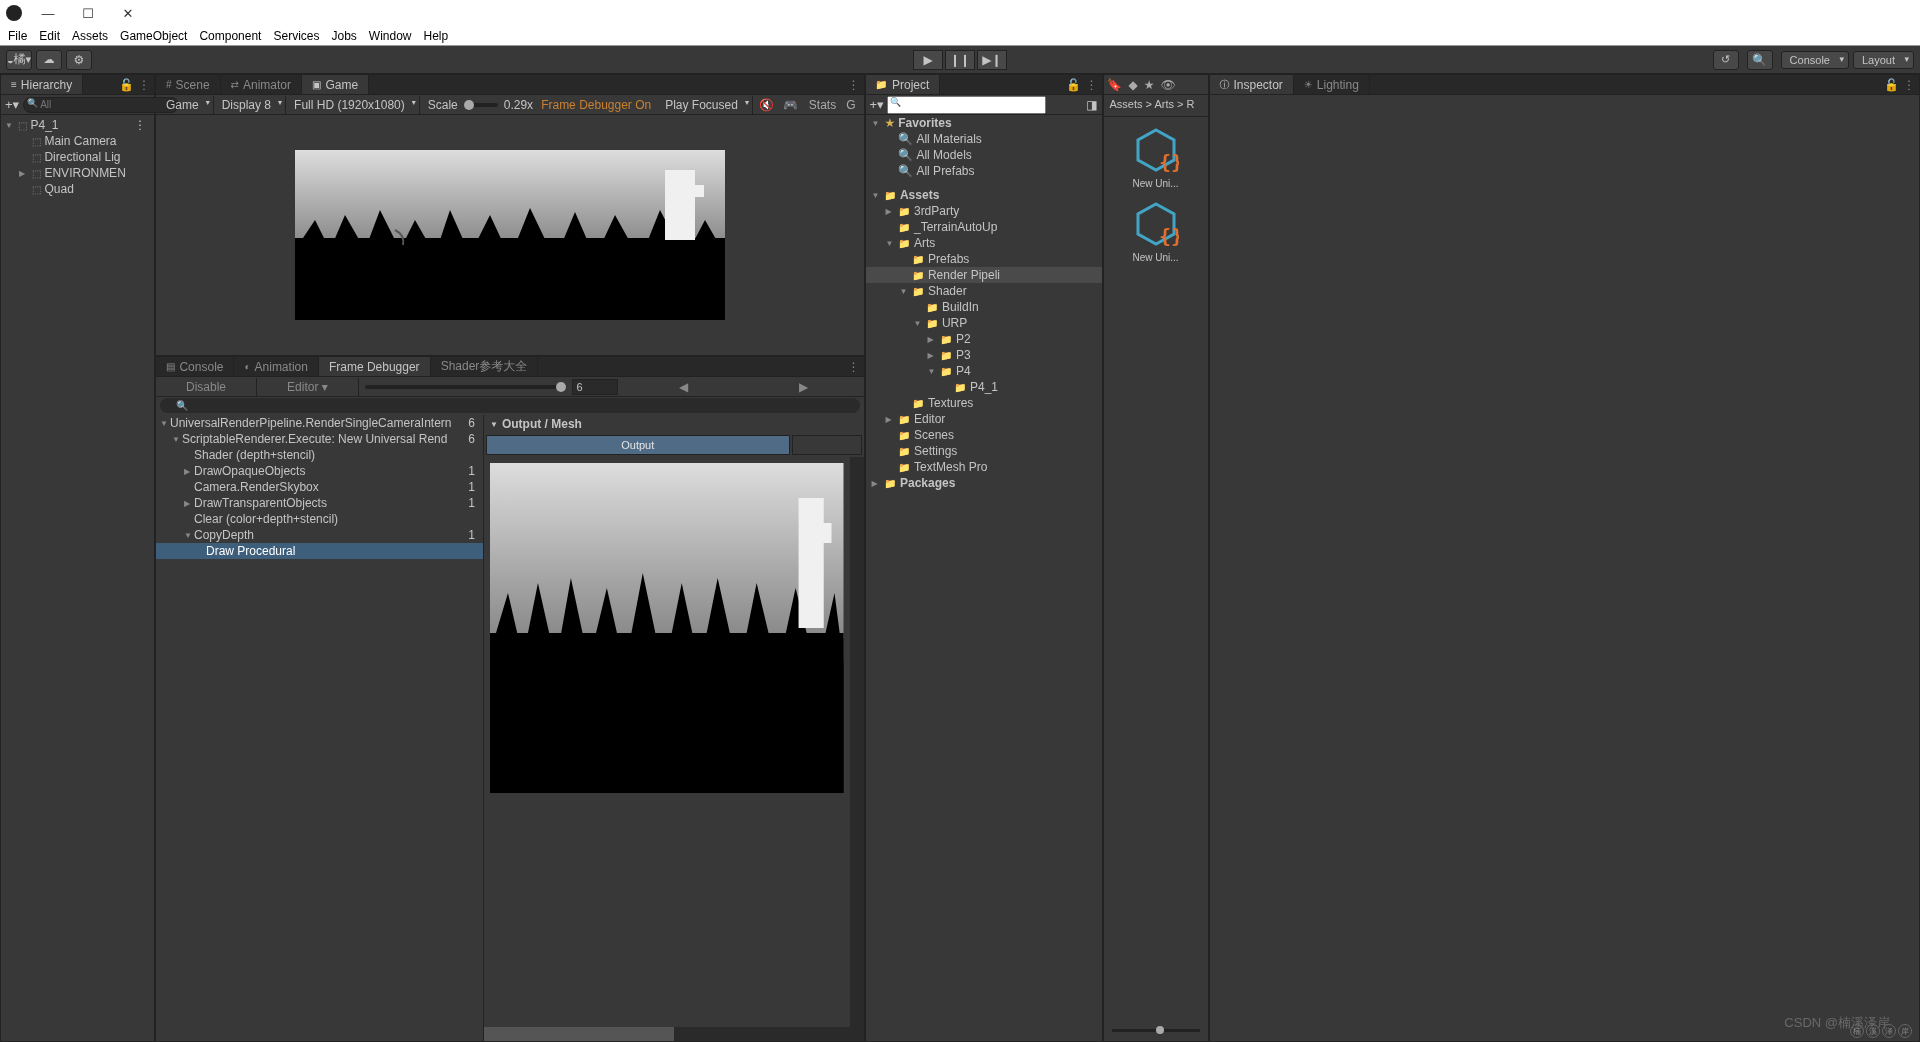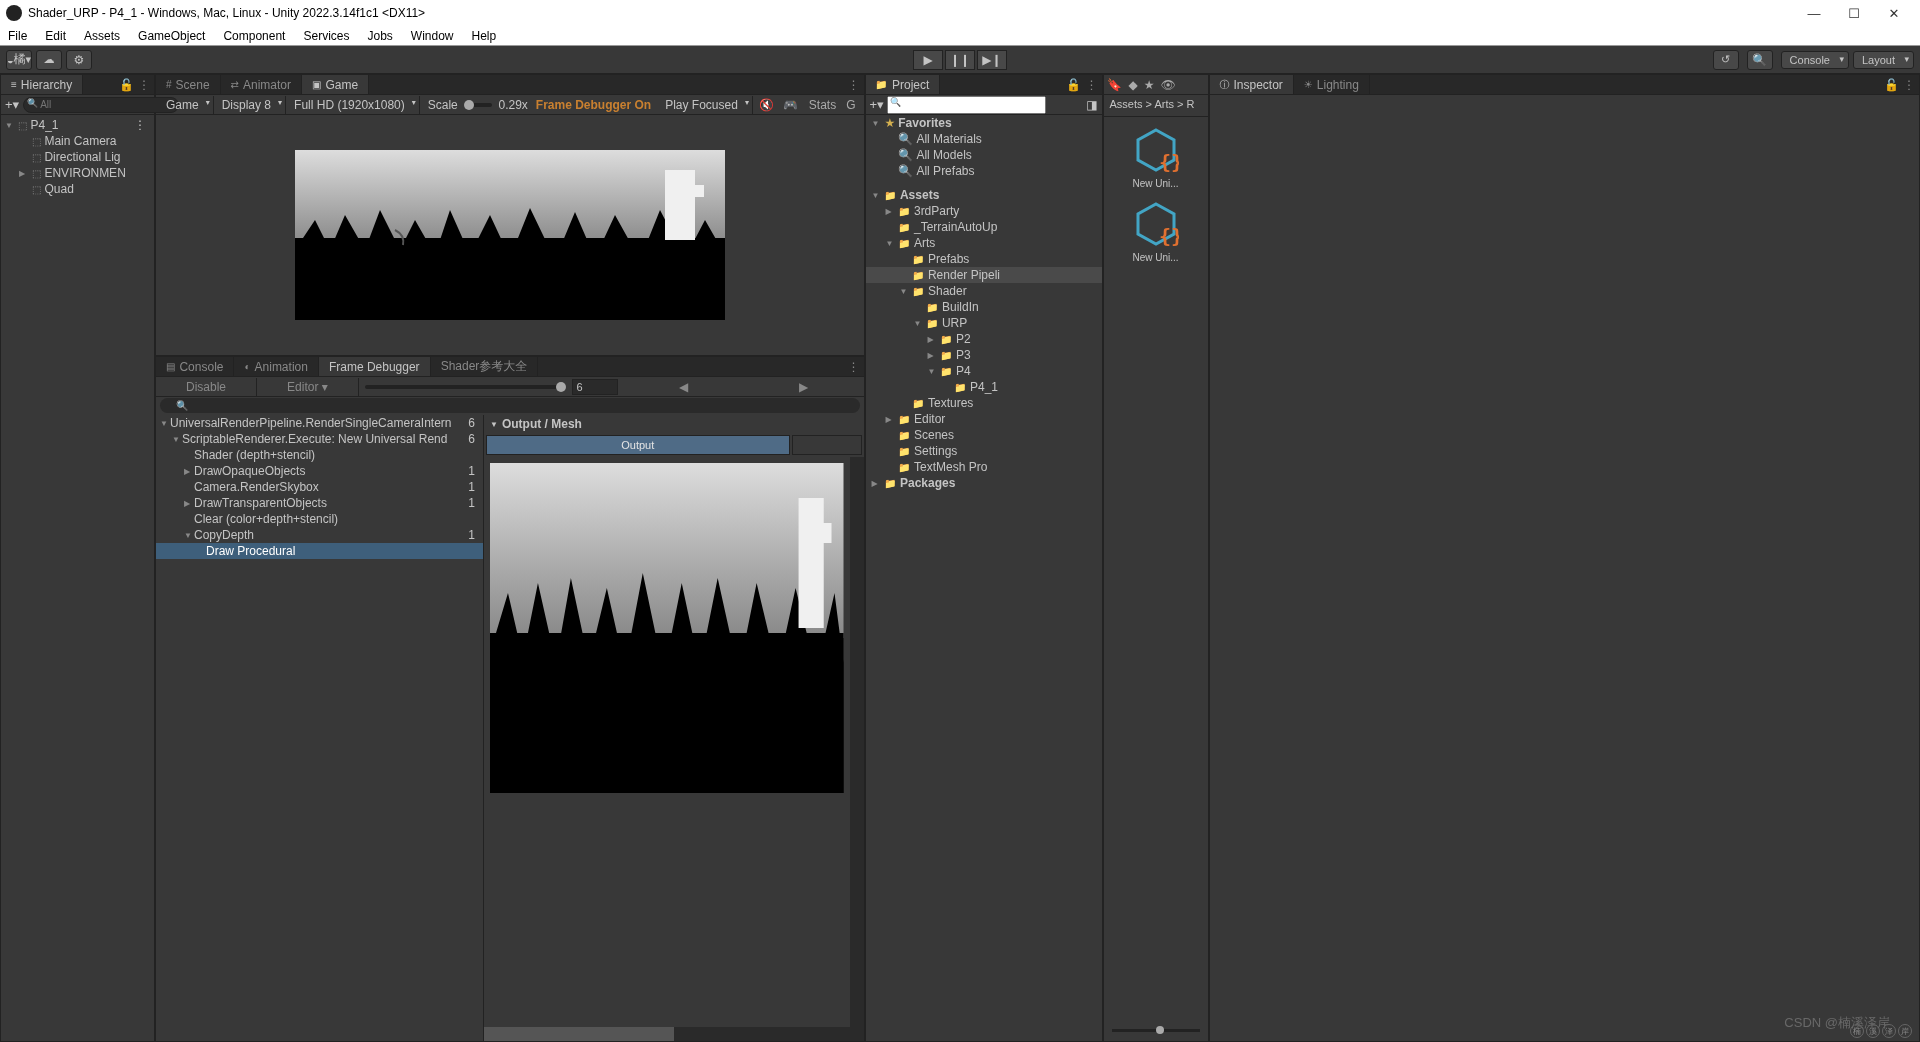--- a/index.html
+++ b/index.html
@@ -1,21 +1,21 @@
 <!DOCTYPE html>
 <html><head>
 <meta charset="utf-8">
 <style>
 * { margin:0; padding:0; box-sizing:border-box; font-family:"Segoe UI",Arial,sans-serif; font-size:12px; user-select:none; }
 body { background:#282828; color:#c4c4c4; width:1920px; height:1042px; overflow:hidden; position:relative; }
 .titlebar { height:26px; background:#fff; color:#000; display:flex; align-items:center; padding:0 6px; }
 .titlebar .unity-logo { width:16px; height:16px; border-radius:50%; background:#222; margin-right:6px; }
 .titlebar .title { flex:1; font-size:12px; }
 .titlebar .winbtn { width:40px; text-align:center; font-size:13px; color:#333; }
-.menubar { height:20px; background:#fff; color:#000; display:flex; align-items:center; padding:0 8px; gap:18px; border-bottom:1px solid #999; }
+.menubar { height:20px; background:#fff; color:#000; display:flex; align-items:center; padding:0 8px; gap:12px; border-bottom:1px solid #999; }
 .menubar span { font-size:12px; }
 .toolbar { height:28px; background:#383838; display:flex; align-items:center; padding:0 6px; border-bottom:1px solid #222; }
 .toolbar .tb-btn { width:26px; height:20px; background:#484848; border:1px solid #222; border-radius:3px; margin-right:4px; display:flex; align-items:center; justify-content:center; font-size:11px; color:#c4c4c4; }
 .toolbar .center { position:absolute; left:50%; transform:translateX(-50%); display:flex; gap:2px; }
 .toolbar .play-btn { width:30px; height:20px; background:#484848; border:1px solid #222; display:flex; align-items:center; justify-content:center; }
 .toolbar .right { margin-left:auto; display:flex; gap:4px; align-items:center; }
 .toolbar .dd { background:#484848; border:1px solid #222; border-radius:3px; padding:2px 18px 2px 8px; position:relative; font-size:11px; }
 .toolbar .dd::after { content:"▾"; position:absolute; right:4px; font-size:9px; }
 .main { display:flex; height:calc(100% - 74px); }
 
@@ -41,21 +41,21 @@
 .tree-item.d1 { padding-left:18px; }
 
 
 .center-col { flex:1; display:flex; flex-direction:column; min-width:0; }
 .game-top { height:282px; display:flex; flex-direction:column; }
 .game-bar { height:20px; background:#383838; border-bottom:1px solid #222; display:flex; align-items:center; padding:0 4px; gap:2px; font-size:11px; white-space:nowrap; overflow:hidden; }
 .game-bar .dd { background:transparent; padding:2px 14px 2px 6px; border-right:1px solid #222; position:relative; }
 .game-bar .dd::after { content:"▾"; position:absolute; right:3px; font-size:8px; }
 .game-bar .scale-slider { width:42px; height:4px; background:#222; border-radius:2px; position:relative; margin:0 4px; }
 .game-bar .scale-slider::after { content:""; position:absolute; left:0; top:-3px; width:10px; height:10px; background:#aaa; border-radius:50%; }
-.game-bar .warn { color:#c98030;font-weight:bold; }
+.game-bar .warn { color:#c98030; }
 .game-bar .ico-btn { padding:0 4px; color:#aaa; }
 .game-view { flex:1; background:#383838; display:flex; align-items:center; justify-content:center; overflow:hidden; position:relative; }
 .depth-render { width:430px; height:170px; position:relative; }
 .depth-render2 { width:590px; height:330px; }
 
 
 .debug-bottom { flex:1; display:flex; flex-direction:column; border-top:1px solid #222; min-height:0; }
 .debug-bar { height:20px; background:#383838; display:flex; align-items:center; border-bottom:1px solid #222; }
 .debug-bar .btn { padding:2px 30px; border-right:1px solid #222; color:#888; }
 .debug-bar .slider-wrap { flex:1; display:flex; align-items:center; padding:0 6px; gap:6px; }
@@ -120,21 +120,20 @@
 
 
 svg.shader-ico .hex { fill:none; stroke:#42a5c5; stroke-width:3; }
 svg.shader-ico .brace { fill:#e07030; font:bold 20px monospace; }
 </style>
 </head>
 <body>
 
 <div class="titlebar">
   <div class="unity-logo"></div>
-  <div class="title">Shader_URP - P4_1 - Windows, Mac, Linux - Unity 2022.3.14f1c1 &lt;DX11&gt;</div>
   <div class="winbtn">—</div>
   <div class="winbtn">☐</div>
   <div class="winbtn">✕</div>
 </div>
 
 <div class="menubar">
   <span>File</span>
   <span>Edit</span>
   <span>Assets</span>
   <span>GameObject</span>

